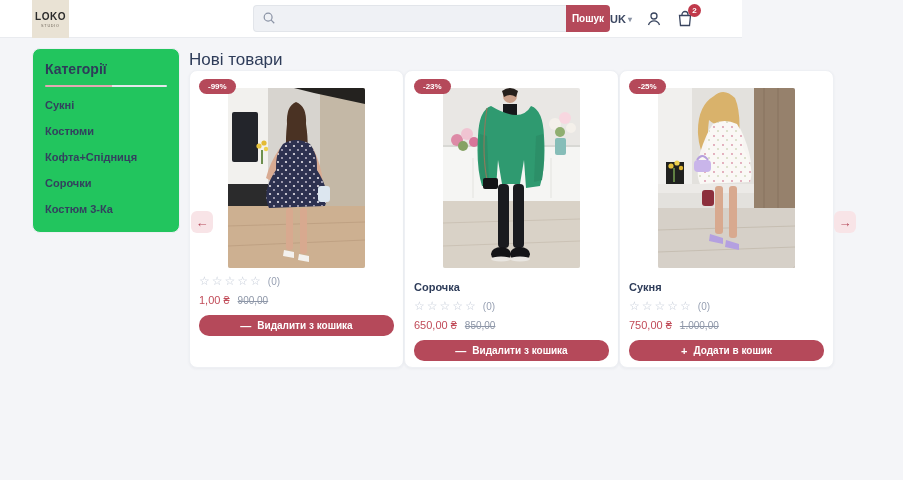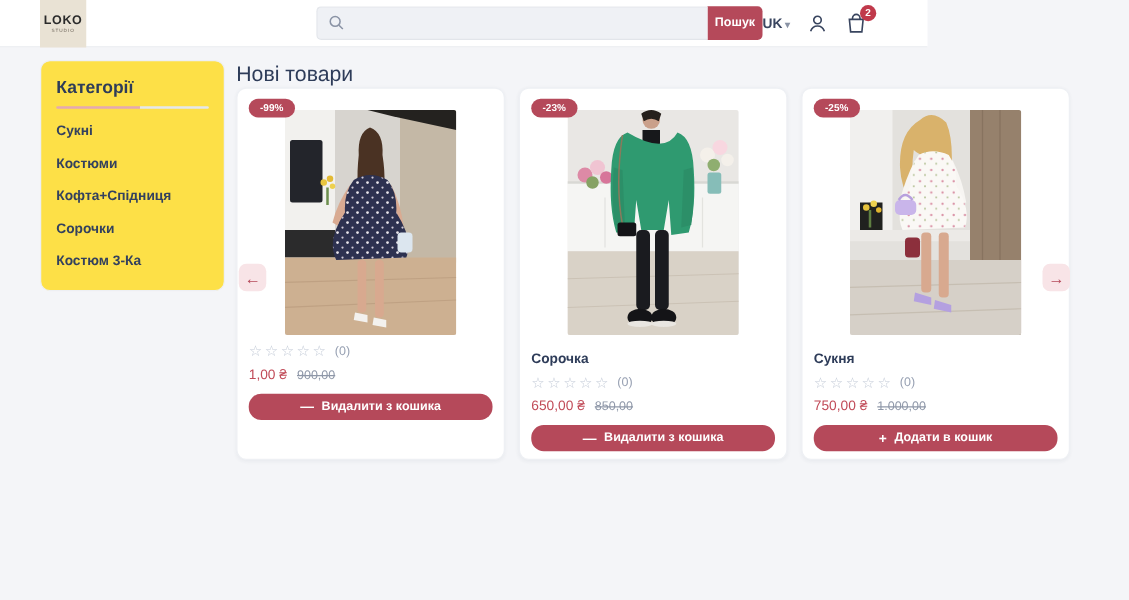--- a/index.html
+++ b/index.html
@@ -57,41 +57,41 @@
   .lang .chev { font-size:8px; color:#8a93a5; }
   .icon-btn { position:relative; width:18px; height:18px; cursor:pointer; color:#39455f; }
   .cart-badge {
     position:absolute; top:-6px; right:-7px; width:13px; height:13px;
     background:#c0394b; border-radius:50%; color:#fff; font-size:8px;
     display:flex; align-items:center; justify-content:center; font-weight:bold;
   }
   
   .sidebar {
     position:absolute; left:32px; top:48px; width:148px; min-height:146px;
-    background:#fde047; border:1px solid #edeff3; border-radius:8px;
+    background:#22c55e; border:1px solid #edeff3; border-radius:8px;
     padding:12px 12px 10px;
   }
   .sidebar-title { font-size:14px; font-weight:bold; color:#2e3c59; }
   .sidebar-underline {
     height:2px; margin:8px 0 5px;
     background:linear-gradient(to right, #e4a9b2 0 55%, #e4e7ec 55% 100%);
     border-radius:1px;
   }
   .sidebar-item {
     font-size:11px; font-weight:bold; color:#33415e;
     padding:7px 0; cursor:pointer;
   }
   
   .main-title {
     position:absolute; left:189px; top:50px;
     font-size:17px; font-weight:normal; color:#2e3c59;
   }
   .cards {
     position:absolute; left:189px; top:70px;
-    display:flex; gap:11px;
+    display:flex; gap:0;
   }
   .card {
     width:215px; height:298px; background:#fff;
     border:1px solid #eef0f4; border-radius:8px;
     box-shadow:0 1px 3px rgba(40,50,80,.05);
     position:relative; padding:10px 9px;
   }
   .badge {
     position:absolute; top:8px; left:9px; z-index:2;
     background:#b5495a; color:#fff; font-size:8px; font-weight:bold;

